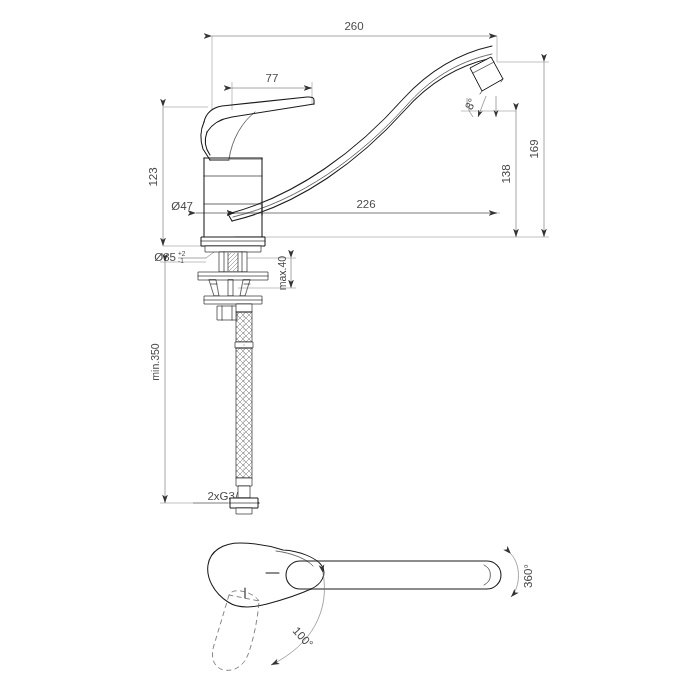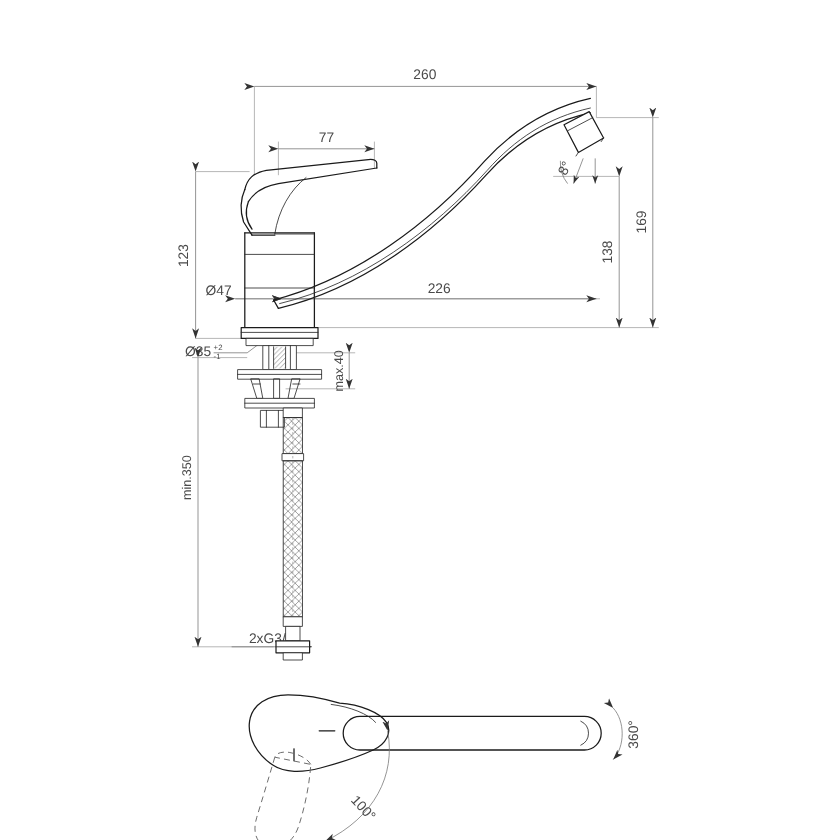--- a/index.html
+++ b/index.html
@@ -10,21 +10,20 @@
   body {
     width: 700px;
     height: 700px;
     font-family: "Liberation Sans", sans-serif;
     overflow: hidden;
   }
   #drawing-root {
     position: relative;
     width: 700px;
     height: 530px;
-    margin-top: 36px;
   }
   svg.cad {
     position: absolute;
     top: 0;
     left: 0;
     width: 700px;
     height: 700px;
   }
   text {
     font-family: "Liberation Sans", sans-serif;

